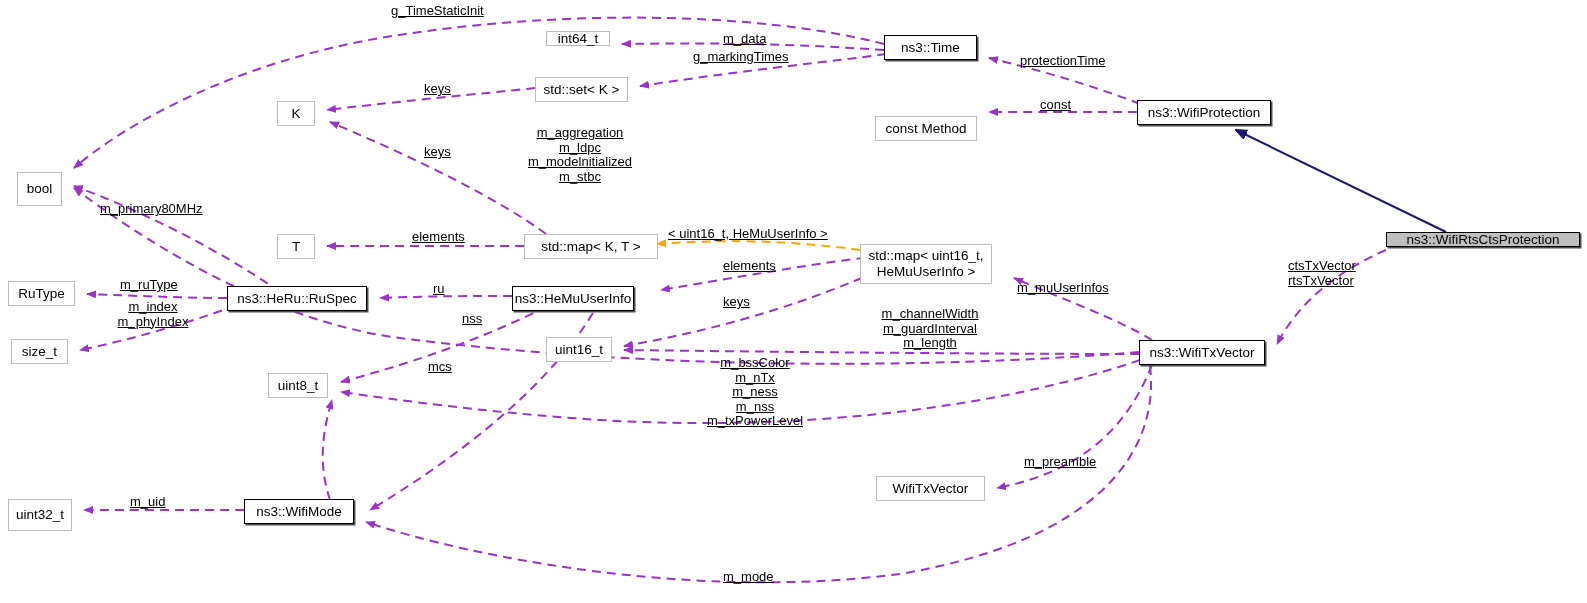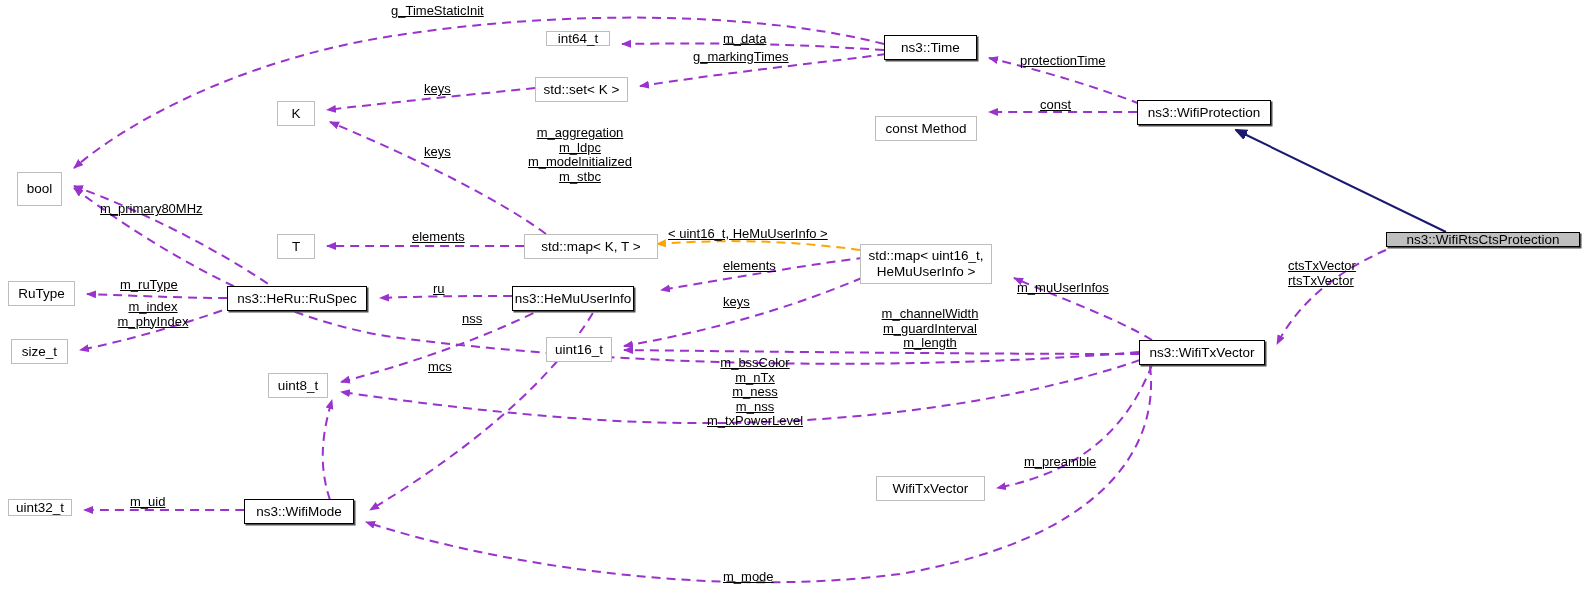--- a/index.html
+++ b/index.html
@@ -92,21 +92,21 @@
 
     <g fill="none" stroke="#191970" stroke-width="2" marker-end="url(#ah-navy)">
       <path d="M1446,232 L1236,130"></path>
     </g>
   </svg>
 
   <div id="node-layer">
       <div class="node plain" style="left: 17px; top: 172px; width: 45px; height: 34px;">bool</div>
       <div class="node plain" style="left: 8px; top: 281px; width: 67px; height: 25px;">RuType</div>
       <div class="node plain" style="left: 11px; top: 339px; width: 57px; height: 25px;">size_t</div>
-      <div class="node plain" style="left: 8px; top: 499px; width: 64px; height: 17px;">uint32_t</div>
+      <div class="node plain" style="left: 8px; top: 499px; width: 64px; height: 32px;">uint32_t</div>
       <div class="node plain" style="left: 277px; top: 101px; width: 38px; height: 25px;">K</div>
       <div class="node plain" style="left: 277px; top: 234px; width: 38px; height: 25px;">T</div>
       <div class="node strong" style="left: 227px; top: 286px; width: 140px; height: 25px;">ns3::HeRu::RuSpec</div>
       <div class="node plain" style="left: 268px; top: 373px; width: 60px; height: 25px;">uint8_t</div>
       <div class="node strong" style="left: 244px; top: 499px; width: 110px; height: 25px;">ns3::WifiMode</div>
       <div class="node plain" style="left: 546px; top: 31px; width: 64px; height: 15px;">int64_t</div>
       <div class="node plain" style="left: 535px; top: 77px; width: 93px; height: 25px;">std::set&lt; K &gt;</div>
       <div class="node plain" style="left: 524px; top: 234px; width: 134px; height: 25px;">std::map&lt; K, T &gt;</div>
       <div class="node strong" style="left: 512px; top: 286px; width: 122px; height: 25px;">ns3::HeMuUserInfo</div>
       <div class="node plain" style="left: 546px; top: 337px; width: 66px; height: 25px;">uint16_t</div>

